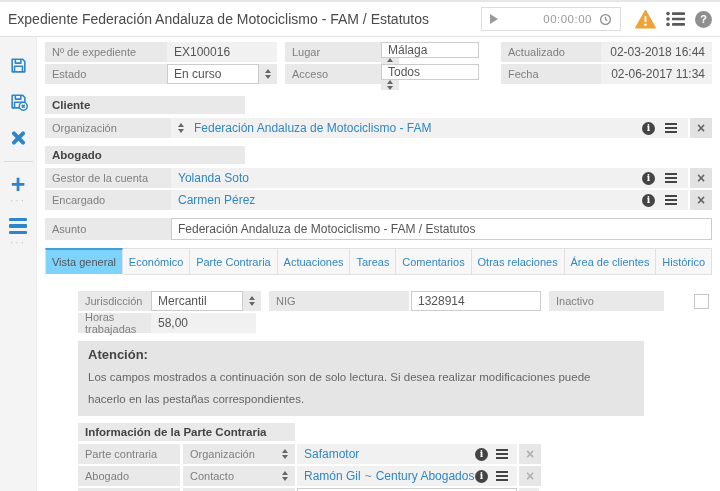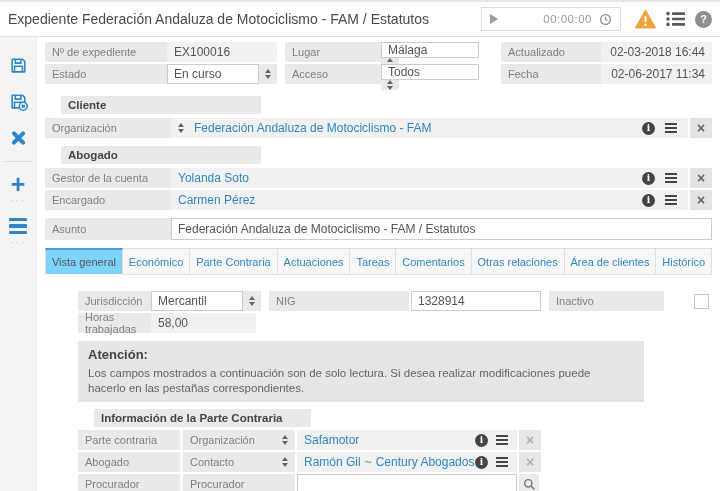--- a/index.html
+++ b/index.html
@@ -27,21 +27,21 @@
   .dots{color:#c2c2c2;font-size:10px;letter-spacing:2px;line-height:6px;margin:-4px 0 4px;}
   .bigx{position:relative;width:15px;height:15px;}
   .bigx::before,.bigx::after{content:"";position:absolute;left:-1px;top:6px;width:17px;height:4px;border-radius:2px;background:#2e86c8;}
   .bigx::before{transform:rotate(45deg);} .bigx::after{transform:rotate(-45deg);}
   .bigham{display:flex;flex-direction:column;gap:3px;}
   .bigham i{width:18px;height:3.5px;background:#2e86c8;border-radius:1px;}
   
   .content{position:absolute;left:37px;top:37px;right:0;bottom:0;padding:5px 8px 0 8px;box-sizing:border-box;}
   .frow{display:flex;align-items:stretch;height:20px;margin-bottom:2px;}
   .chip{background:#e9e9e9;color:#7f7f7f;font-size:11px;display:flex;align-items:center;padding:0 7px;box-sizing:border-box;}
-  .chip.bold{color:#444;font-weight:700;font-size:11.5px;margin-left:16px;}
+  .chip.bold{color:#444;font-weight:700;font-size:11.5px;}
   .valstrip{background:#f1f1f1;color:#555;display:flex;align-items:center;padding:0 7px;box-sizing:border-box;}
   .wlab1{width:122px;} .wval1{width:110px;} .wlab2{width:96px;margin-left:8px;} .wsel2{width:98px;flex-direction:column;}
   .wlab3{width:100px;margin-left:22px;} .wval3{flex:1;justify-content:flex-end;}
   .select{display:flex;flex:0 0 auto;}
   .select .sval{background:#fff;border:1px solid #ccc;flex:1;display:flex;align-items:center;padding:0 6px;color:#555;box-sizing:border-box;}
   .select .sbtn{width:18px;background:#e9e9e9;display:flex;align-items:center;justify-content:center;cursor:pointer;}
   .spin{display:flex;flex-direction:column;gap:2px;align-items:center;}
   .spin .up{width:0;height:0;border-left:3.5px solid transparent;border-right:3.5px solid transparent;border-bottom:4px solid #666;}
   .spin .dn{width:0;height:0;border-left:3.5px solid transparent;border-right:3.5px solid transparent;border-top:4px solid #666;}
   .sectionrow{height:18px;display:flex;margin:12px 0 4px;}
@@ -69,21 +69,21 @@
   
   .tabbody{padding-left:33px;}
   .trow{display:flex;height:20px;margin-bottom:2px;align-items:stretch;}
   .jlab{width:73px;} .jsel{width:110px;} .niglab{width:140px;margin-left:8px;} .niginput{width:130px;margin-left:2px;}
   .inactlab{width:115px;margin-left:8px;}
   .checkbox{width:13px;height:13px;background:#fff;border:1px solid #c6c6c6;margin-left:auto;margin-right:3px;align-self:center;cursor:pointer;}
   .horasval{width:105px;}
   .mt16{margin-top:16px;}
   .notice{width:566px;background:#e5e5e5;margin-top:8px;padding:6px 10px;box-sizing:border-box;color:#666;}
   .notice .ntitle{font-weight:700;color:#444;font-size:13px;margin-bottom:4px;}
-  .notice .nbody{font-size:11.5px;line-height:15px;max-width:520px;}
+  .notice .nbody{font-size:11.5px;line-height:22px;max-width:520px;}
   .infosec{margin:7px 0 3px;height:18px;display:flex;}
   .infosec .chip{width:217px;}
   .pcrow{display:flex;height:20px;margin-bottom:2px;}
   .pclab{width:102px;} .pctype{width:112px;margin-left:3px;justify-content:space-between;}
   .pcval{width:220px;margin-left:2px;}
   .pcval .rowicons{gap:8px;padding-right:2px;}
   .searchchip{width:20px;margin-left:2px;background:#ececec;display:flex;align-items:center;justify-content:center;cursor:pointer;}
   .sep{color:#8a8a8a;margin:0 4px;}
 </style>
 </head>

